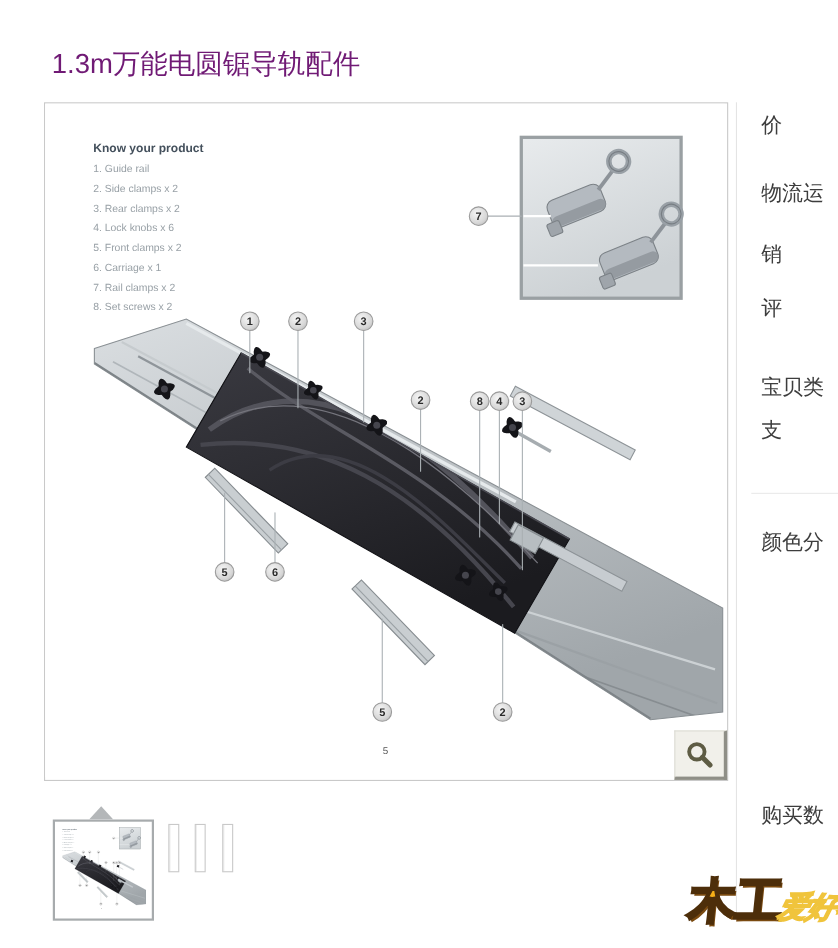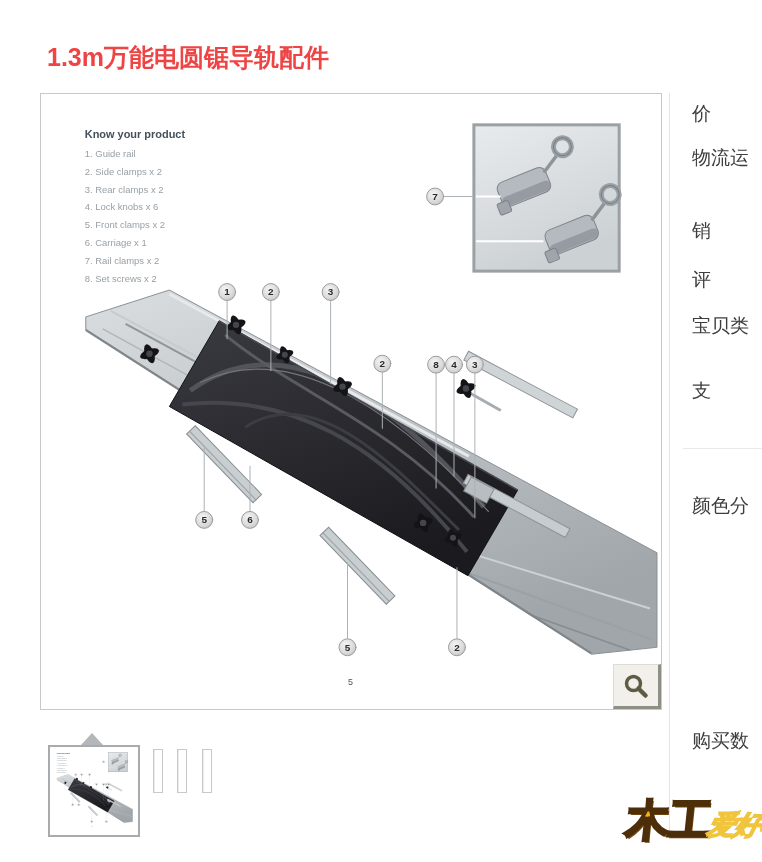--- a/index.html
+++ b/index.html
@@ -2,21 +2,21 @@
 <html><head>
 <meta charset="utf-8">
 <style>
   html,body{margin:0;padding:0;}
   body{
     width:762px;height:862px;position:relative;overflow:hidden;
     background:#ffffff;font-family:"Liberation Sans",sans-serif;
   }
   .page-title{
     position:absolute;left:47px;top:24px;
-    font-size:25px;font-weight:bold;color:#ef4444;white-space:nowrap;
+    font-size:25px;font-weight:normal;color:#701a75;white-space:nowrap;
   }
   .frame{
     position:absolute;left:40px;top:93px;width:620px;height:615px;
     border:1px solid #c9c9c9;background:#fff;
   }
   .frame > svg{display:block;}
   .zoom-btn{
     position:absolute;right:0;bottom:0;width:44px;height:41px;
     background:#f1f0ea;
     border-top:1px solid #dddcd4;border-left:1px solid #dddcd4;
@@ -293,26 +293,26 @@
       <circle cx="10.5" cy="10.5" r="7" fill="none" stroke="#5e5c44" stroke-width="3.5"></circle>
       <line x1="15.5" y1="15.5" x2="22.5" y2="22.5" stroke="#5e5c44" stroke-width="4.5" stroke-linecap="round"></line>
     </svg>
   </div>
 </div>
 
 <div class="vsep"></div>
 <div class="hdiv"></div>
 
 <div class="side-label" style="top:101px">价</div>
-<div class="side-label" style="top:145px">物流运</div>
+<div class="side-label" style="top:163px">物流运</div>
 <div class="side-label" style="top:218px">销</div>
 <div class="side-label" style="top:267px">评</div>
-<div class="side-label" style="top:313px">宝贝类</div>
+<div class="side-label" style="top:339px">宝贝类</div>
 <div class="side-label" style="top:378px">支</div>
-<div class="side-label" style="top:493px">颜色分</div>
+<div class="side-label" style="top:480px">颜色分</div>
 <div class="side-label" style="top:728px">购买数</div>
 
 <div class="thumb-tri"></div>
 <div class="thumb">
   <svg width="82" height="82" viewBox="0 0 621 616">
       <use href="#art"></use>
     </svg>
 </div>
 <div class="sliver" style="left:153px"></div>
 <div class="sliver" style="left:177px"></div>

